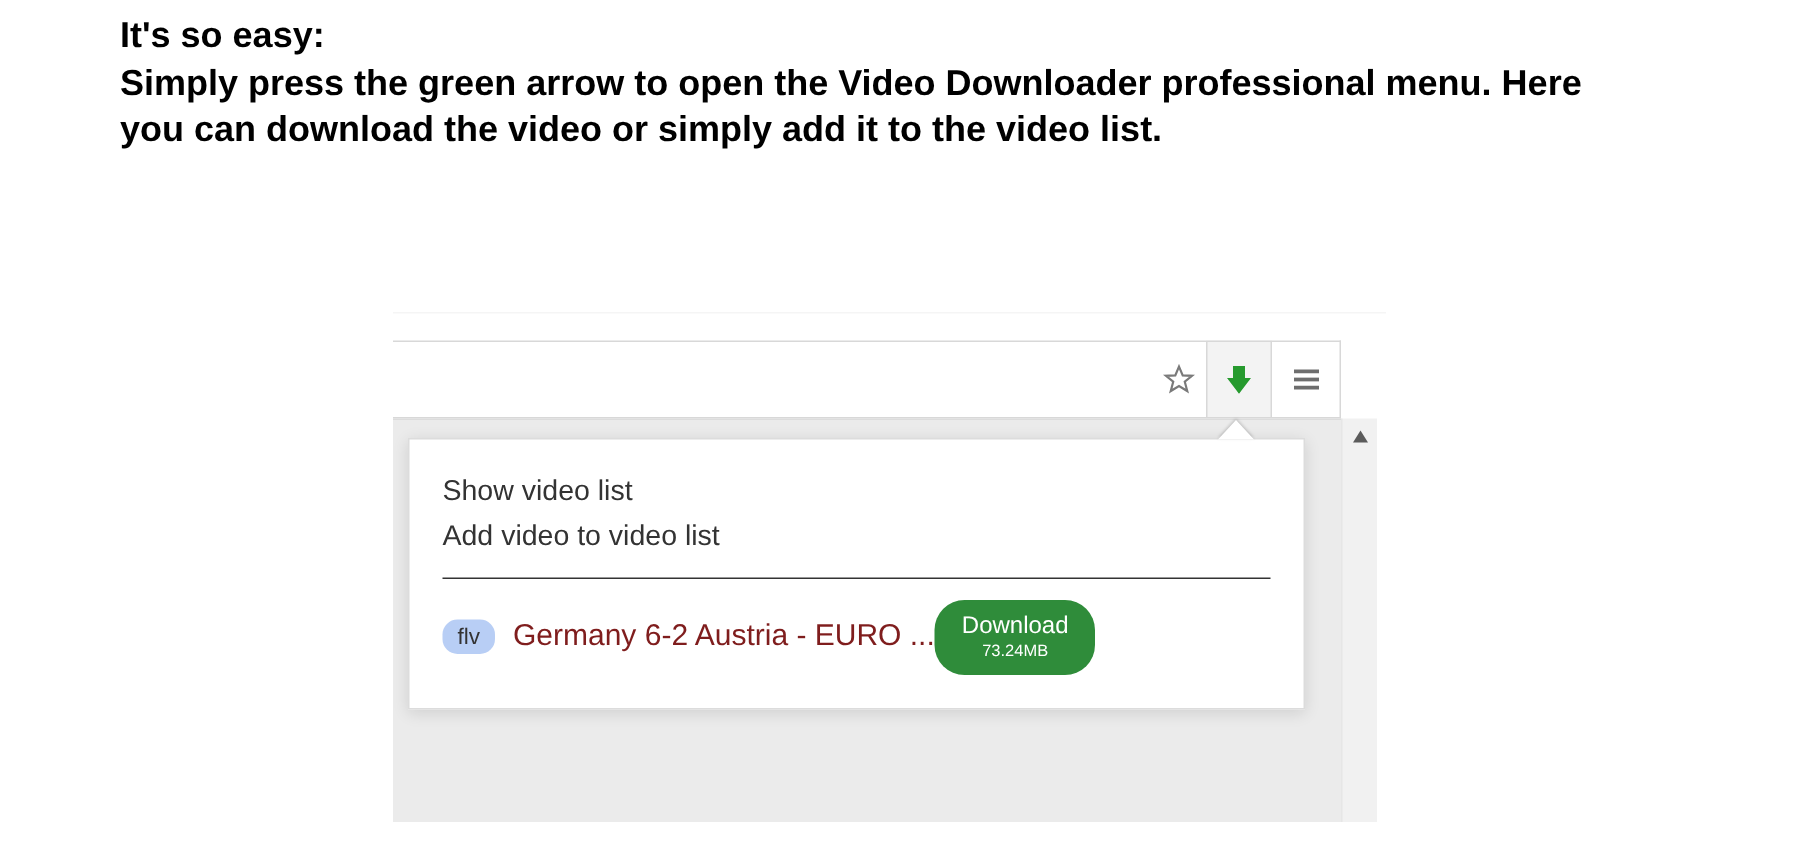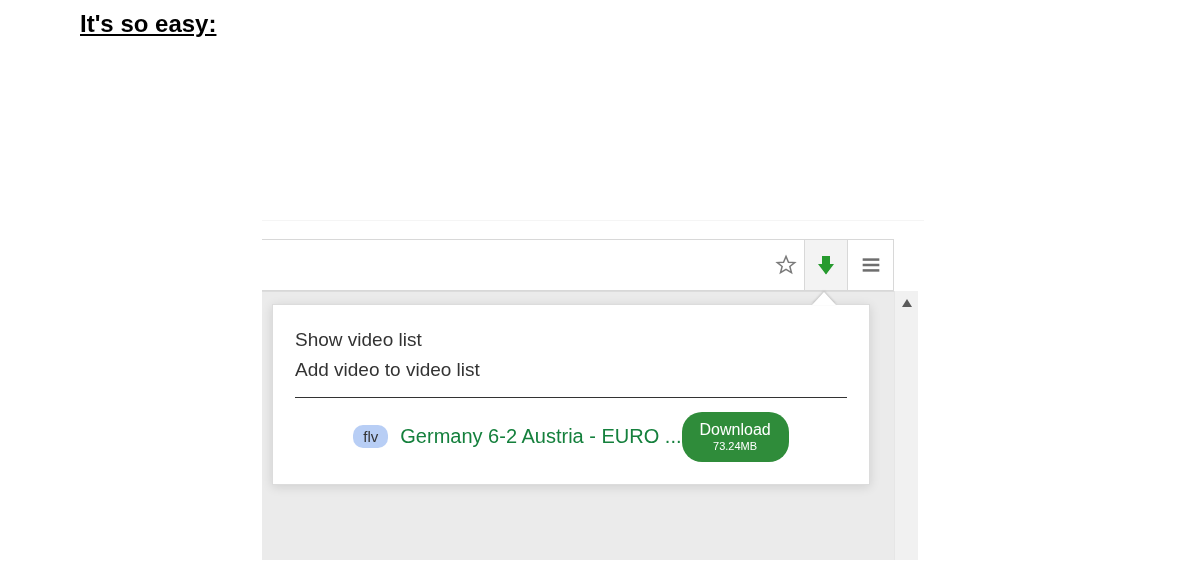--- a/index.html
+++ b/index.html
@@ -12,31 +12,30 @@
       background: #ffffff;
       width: 1200px;
       height: 575px;
       position: relative;
     }
     .heading {
       position: absolute;
       top: 8px;
       left: 80px;
       width: 1010px;
-      text-decoration: underline;
     }
     .heading p {
       font-size: 24px;
       font-weight: bold;
       color: #000;
       line-height: 1.32;
     }
     .browser-frame {
       position: absolute;
-      top: 220px;
+      top: 208px;
       left: 262px;
       width: 662px;
       height: 340px;
       border-top: 1px solid rgba(0,0,0,0.04);
       background: #fff;
     }
     .toolbar-row {
       position: absolute;
       top: 18px;
       left: 0;
@@ -159,37 +158,37 @@
     }
     .section-label {
       font-size: 19px;
       font-weight: bold;
       color: #111;
       margin-bottom: 14px;
     }
     .file-row {
       display: flex;
       align-items: center;
-      justify-content: center;
+      justify-content: flex-start;
     }
     .file-left {
       display: flex;
       align-items: center;
       gap: 12px;
     }
     .format-badge {
       background: #b8cef5;
       color: #333;
       font-size: 15px;
       padding: 3px 10px;
       border-radius: 10px;
     }
     .file-title {
       font-size: 20px;
-      color: #15803d;
+      color: #7f1d1d;
     }
     .download-btn {
       background: #2f8c3a;
       color: #fff;
       border: none;
       border-radius: 20px;
       padding: 8px 18px;
       text-align: center;
       cursor: pointer;
       line-height: 1.25;
@@ -201,20 +200,21 @@
     .download-btn .dl-size {
       display: block;
       font-size: 11px;
     }
   </style>
 </head>
 <body>
 
 <div class="heading">
   <p>It's so easy:</p>
+  <p>Simply press the green arrow to open the Video Downloader professional menu. Here you can download the video or simply add it to the video list.</p>
 </div>
 
 <div class="browser-frame">
 
   <div class="toolbar-row">
     <div class="address-bar">
       <span class="star-icon">
         <svg viewBox="0 0 24 24" fill="none" stroke="#7a7a7a" stroke-width="1.6">
           <polygon points="12,2.6 14.7,9 21.5,9.3 16.2,13.6 18,20.4 12,16.7 6,20.4 7.8,13.6 2.5,9.3 9.3,9"></polygon>
         </svg>

